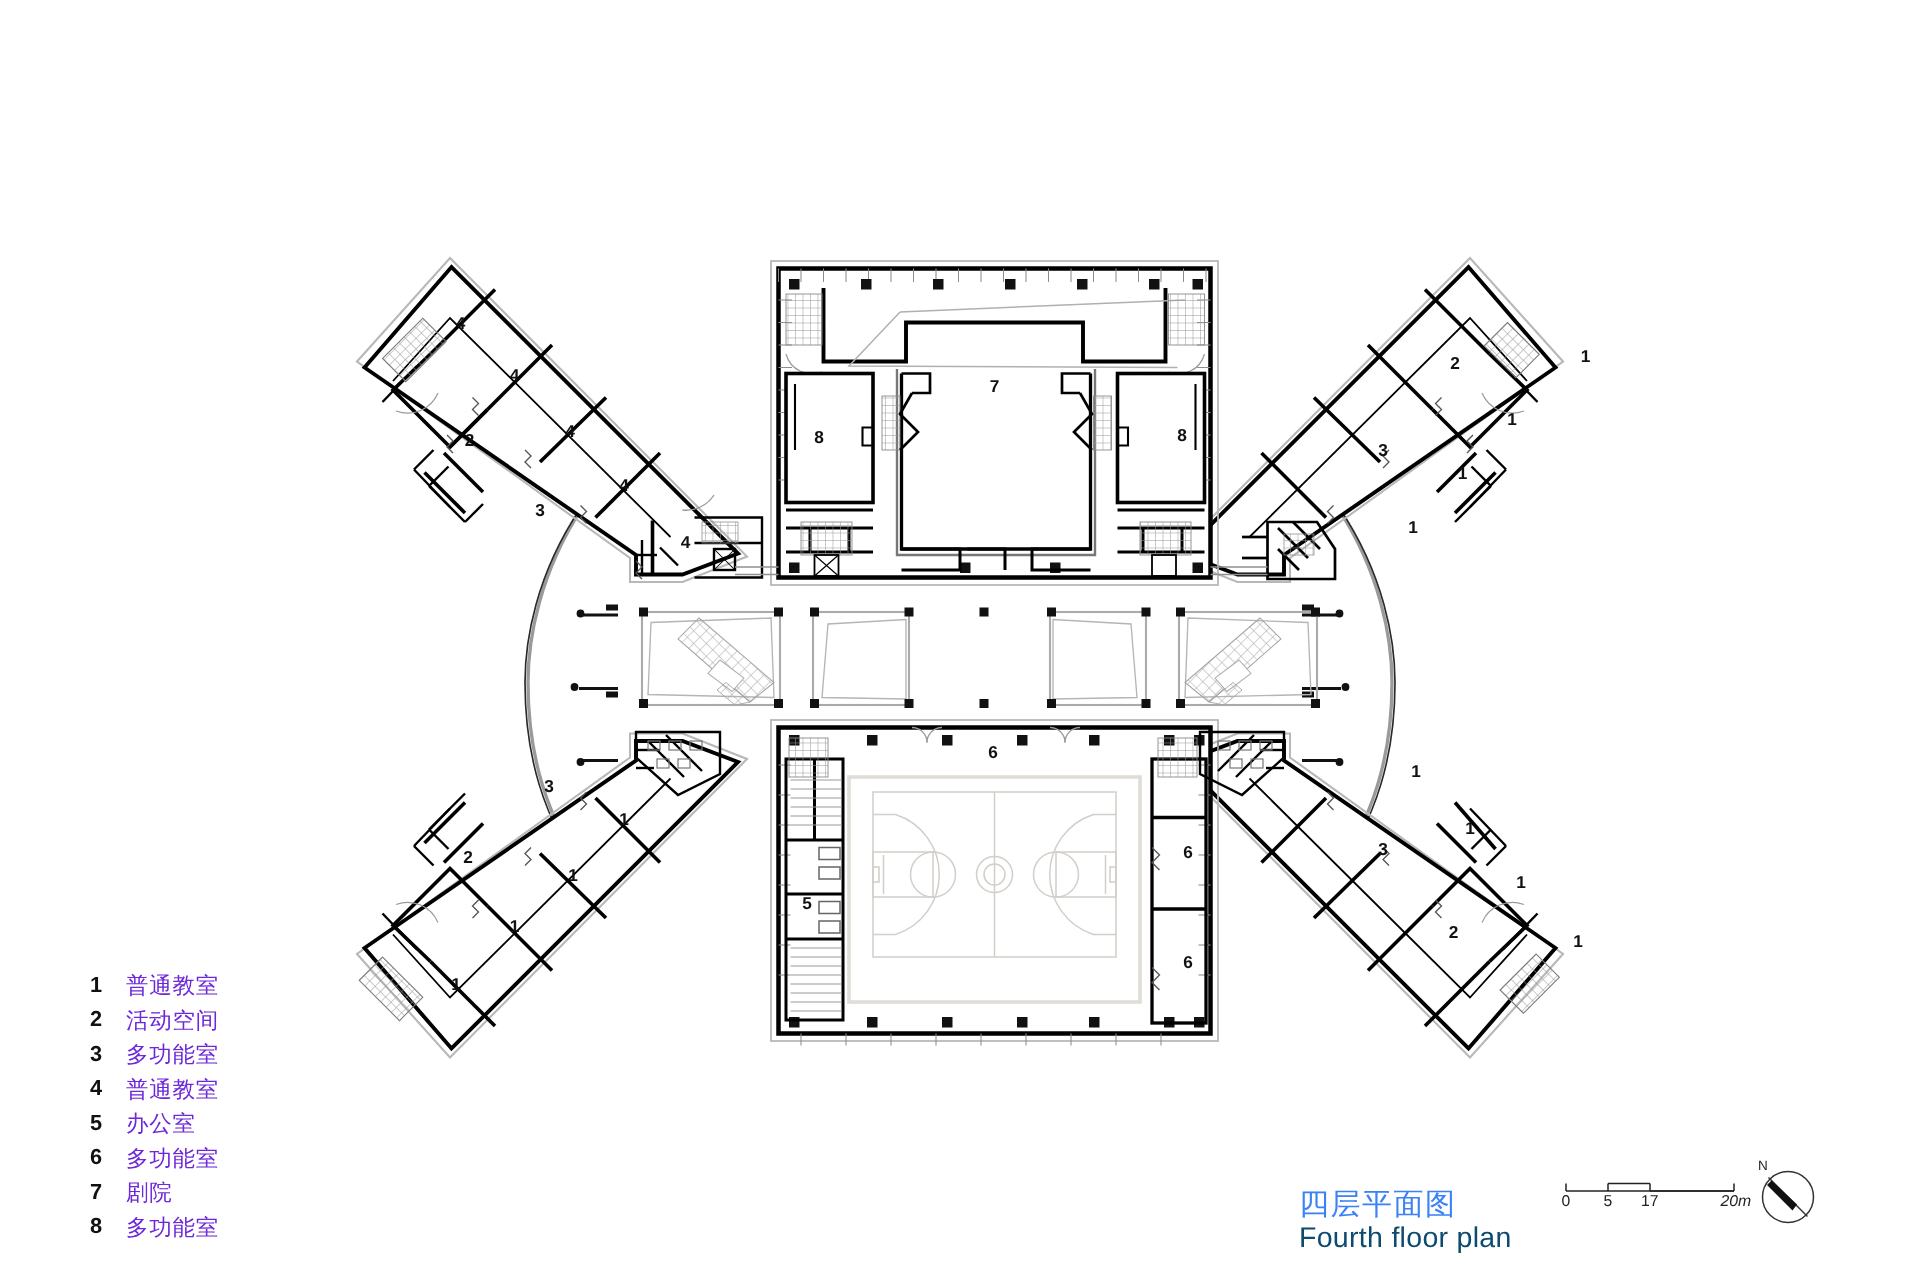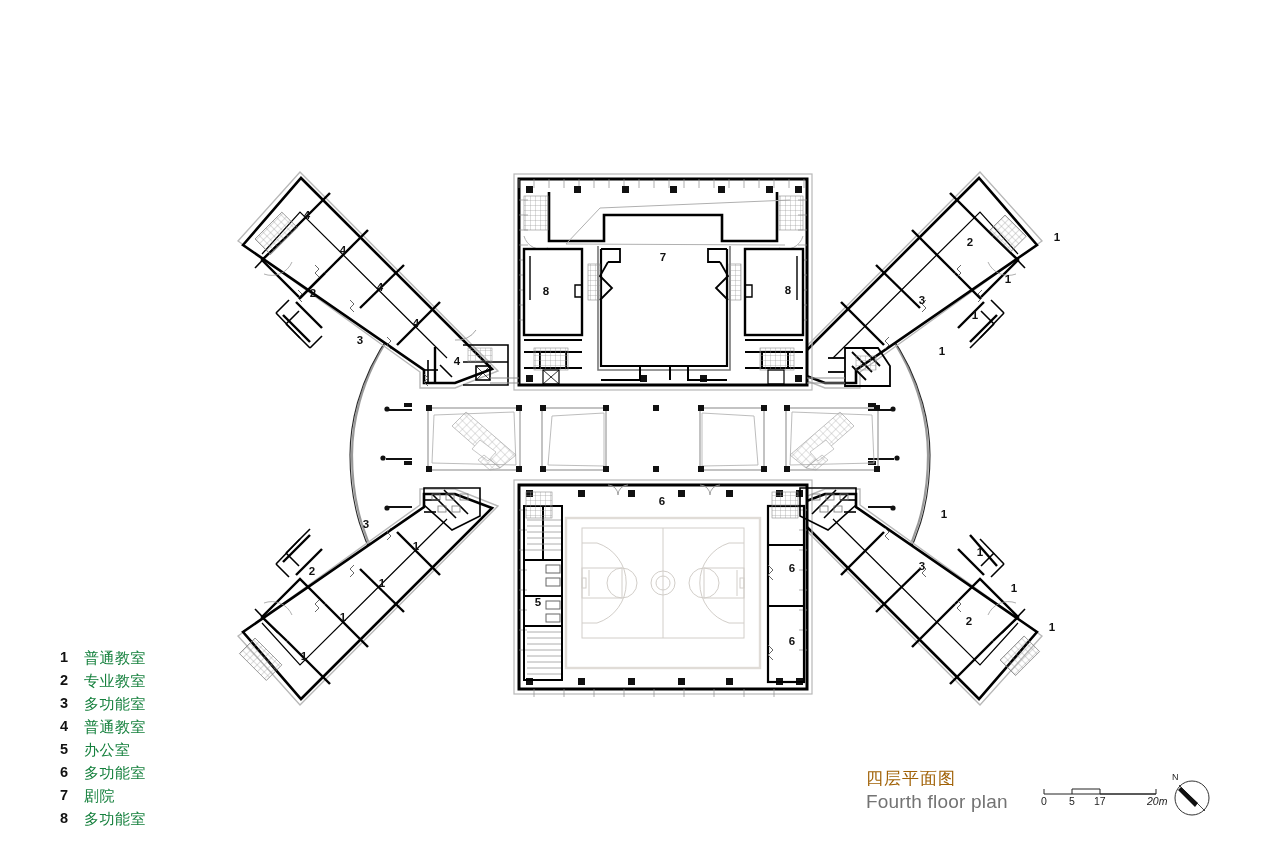--- a/index.html
+++ b/index.html
@@ -5,26 +5,26 @@
   html,body{margin:0;padding:0;background:#ffffff;}
   body{width:1280px;height:853px;position:relative;overflow:hidden;
        font-family:"Liberation Sans","DejaVu Sans",sans-serif;color:#111;}
 
   #plan-canvas{position:absolute;left:0;top:0;width:1280px;height:853px;}
 
   
   #legend{position:absolute;left:60px;top:646px;width:220px;}
   .legend-row{display:flex;align-items:flex-start;height:23px;line-height:23px;}
   .legend-num{width:24px;font-size:14.5px;font-weight:bold;color:#111;}
-  .legend-label{font-size:15px;color:#15803d;letter-spacing:.5px;}
+  .legend-label{font-size:15px;color:#6d28d9;letter-spacing:.5px;}
 
   
   #titleblock{position:absolute;left:866px;top:768px;}
-  #title-cn{font-size:17px;letter-spacing:1px;line-height:22px;color:#a16207;}
-  #title-en{font-size:19px;letter-spacing:.2px;line-height:24px;color:#737373;text-align:center;}
+  #title-cn{font-size:20px;letter-spacing:1px;line-height:22px;color:#3b82f6;margin-top:24px;}
+  #title-en{font-size:19px;letter-spacing:.2px;line-height:24px;color:#0c4a6e;text-align:center;}
 
   
   #scalebar{position:absolute;left:1040px;top:780px;width:120px;height:34px;}
   #scale-ticks{position:absolute;left:1040px;top:795px;}
   .s-lab{position:absolute;font-size:10.5px;color:#222;}
 
   
   #northarrow{position:absolute;left:1168px;top:772px;width:44px;height:48px;}
   #n-letter{position:absolute;left:1172px;top:772px;font-size:9px;color:#222;}
 </style>
@@ -581,21 +581,21 @@
     </g>
 </svg>
 
 <div id="legend">
   <div class="legend-row">
     <span class="legend-num">1</span>
     <span class="legend-label">普通教室</span>
   </div>
   <div class="legend-row">
     <span class="legend-num">2</span>
-    <span class="legend-label">专业教室</span>
+    <span class="legend-label">活动空间</span>
   </div>
   <div class="legend-row">
     <span class="legend-num">3</span>
     <span class="legend-label">多功能室</span>
   </div>
   <div class="legend-row">
     <span class="legend-num">4</span>
     <span class="legend-label">普通教室</span>
   </div>
   <div class="legend-row">

